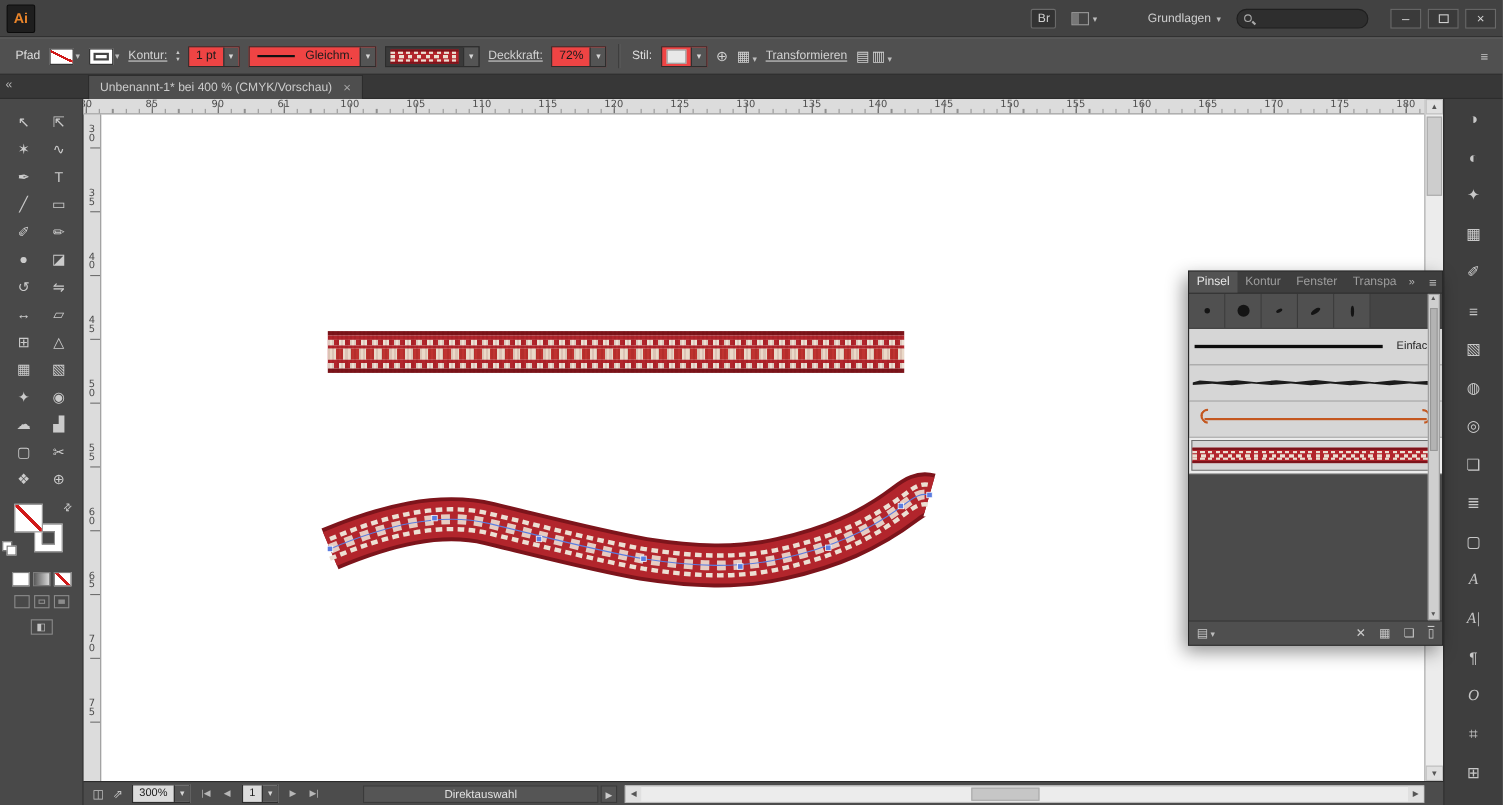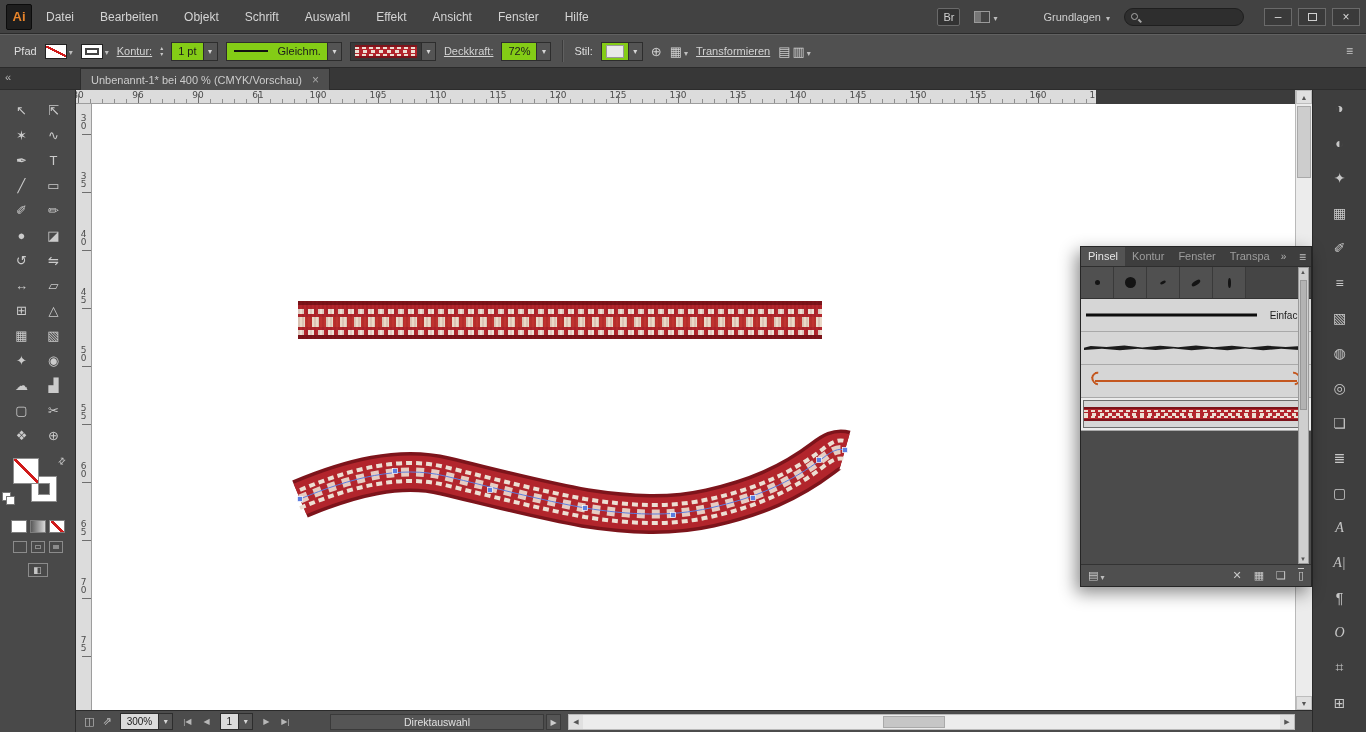--- a/index.html
+++ b/index.html
@@ -38,21 +38,21 @@
   .vsep{width:1px;height:22px;background:#3b3b3b;box-shadow:1px 0 0 #606060;margin:0 3px;}
   .swatch-combo{display:flex;align-items:center;gap:2px;}
   .swatch{width:22px;height:15px;background:#fff;border:1px solid #222;position:relative;display:block;}
   .none-swatch::after{content:"";position:absolute;inset:0;
     background:linear-gradient(26deg,transparent 46%,#d01a1a 46%,#d01a1a 56%,transparent 56%);}
   .stroke-swatch::after{content:"";position:absolute;inset:3px;border:2px solid #444;}
   .stepper{display:flex;flex-direction:column;line-height:6px;}
   .stepper span{font-size:6px;color:#c9c9c9;}
   .stepper .s-up::after{content:"▴";} .stepper .s-dn::after{content:"▾";}
   .combo{display:inline-flex;align-items:center;height:19px;border:1px solid #2d2d2d;overflow:hidden;}
-  .combo.light{background:#84cc16;color:#1c1c1c;}
+  .combo.light{background:#ef4444;color:#1c1c1c;}
   .combo.dark{background:#3a3a3a;}
   .combo .val{padding:0 6px;font-size:11px;white-space:nowrap;}
   .combo-arrow{width:14px;align-self:stretch;background:#545454;border-left:1px solid #2d2d2d;
     display:flex;align-items:center;justify-content:center;}
   .combo-arrow::after{content:"▾";font-size:8px;color:#d6d6d6;}
   .profile-line{width:34px;height:2px;background:#111;margin:0 4px 0 7px;}
   .mini-ribbon{width:62px;height:13px;margin:0 4px;
     background:
       repeating-linear-gradient(90deg,#ecdfd3 0 4px,rgba(0,0,0,0) 4px 7px) 0 2px/100% 2px no-repeat,
       repeating-linear-gradient(90deg,#ecdfd3 0 4px,rgba(0,0,0,0) 4px 7px) 0 9px/100% 2px no-repeat,
@@ -95,21 +95,21 @@
   .modes-row{display:flex;gap:4px;justify-content:center;margin-top:8px;}
   .mode{width:14px;height:12px;border:1px solid #8b8b8b;position:relative;}
   .mode.m2::after{content:"";position:absolute;inset:3px;border:1px solid #8b8b8b;}
   .mode.m3::after{content:"";position:absolute;inset:3px;background:#8b8b8b;}
   .screen-row{display:flex;justify-content:center;margin-top:10px;}
   .screen-btn{width:20px;height:14px;border:1px solid #8b8b8b;color:#c6c6c6;font-size:9px;
     display:flex;align-items:center;justify-content:center;}
 
   
   #ruler-corner{position:absolute;left:76px;top:90px;width:16px;height:14px;background:#d8d8d8;border:1px solid #a8a8a8;}
-  #ruler-top{position:absolute;left:76px;top:90px;width:1020px;height:14px;background:#dcdcdc;border-bottom:1px solid #9d9d9d;
+  #ruler-top{position:absolute;left:76px;top:90px;width:1236px;height:14px;background:#dcdcdc;border-bottom:1px solid #9d9d9d;
     background-image:repeating-linear-gradient(90deg,#8f8f8f 0 1px,transparent 1px 12px);
     background-size:auto 4px;background-position:2px bottom;background-repeat:repeat-x;overflow:hidden;}
   .tick-label{position:absolute;top:0;transform:translateX(-50%);font-size:9px;color:#4c4c4c;font-family:"DejaVu Sans",sans-serif;}
   .tick-line{position:absolute;bottom:0;width:1px;height:9px;background:#6e6e6e;}
   #ruler-left{position:absolute;left:76px;top:104px;width:16px;height:606px;background:#dcdcdc;border-right:1px solid #9d9d9d;overflow:hidden;}
   .vtick-label{position:absolute;left:0;width:100%;text-align:center;transform:translateY(-50%);
     font-size:9px;line-height:8px;color:#4c4c4c;white-space:pre;font-family:"DejaVu Sans",sans-serif;}
   .vtick-line{position:absolute;right:0;height:1px;width:9px;background:#6e6e6e;}
   #canvas{position:absolute;left:92px;top:104px;width:1203px;height:606px;background:#ffffff;overflow:hidden;}
 
@@ -193,31 +193,20 @@
   .h-thumb{position:absolute;left:300px;top:1px;width:62px;height:12px;background:#c6c6c6;border:1px solid #a9a9a9;}
   .sb-corner{position:absolute;right:0;top:0;width:17px;height:22px;background:#4c4c4c;}
 </style>
 </head>
 <body>
 
 <div id="app">
 
   <header id="menubar">
     <div class="ai-logo">Ai</div>
-    <nav id="menu-items">
-        <span class="menu-item">Datei</span>
-        <span class="menu-item">Bearbeiten</span>
-        <span class="menu-item">Objekt</span>
-        <span class="menu-item">Schrift</span>
-        <span class="menu-item">Auswahl</span>
-        <span class="menu-item">Effekt</span>
-        <span class="menu-item">Ansicht</span>
-        <span class="menu-item">Fenster</span>
-        <span class="menu-item">Hilfe</span>
-      </nav>
     <div class="mb-right">
       <div class="br-badge">Br</div>
       <div class="layout-btn">
         <span class="pane-icon"></span>
         <span class="caret"></span>
       </div>
       <div class="workspace">
         <span>Grundlagen</span>
         <span class="caret"></span>
       </div>
@@ -345,21 +334,21 @@
     </div>
     <div class="screen-row">
       <span class="screen-btn">◧</span>
     </div>
   </div>
 
   <div id="ruler-corner"></div>
   <div id="ruler-top">
       <span class="tick-label" style="left: 2px;">80</span>
       <span class="tick-line" style="left: 2px;"></span>
-      <span class="tick-label" style="left: 62px;">96</span>
+      <span class="tick-label" style="left: 62px;">85</span>
       <span class="tick-line" style="left: 62px;"></span>
       <span class="tick-label" style="left: 122px;">90</span>
       <span class="tick-line" style="left: 122px;"></span>
       <span class="tick-label" style="left: 182px;">61</span>
       <span class="tick-line" style="left: 182px;"></span>
       <span class="tick-label" style="left: 242px;">100</span>
       <span class="tick-line" style="left: 242px;"></span>
       <span class="tick-label" style="left: 302px;">105</span>
       <span class="tick-line" style="left: 302px;"></span>
       <span class="tick-label" style="left: 362px;">110</span>

